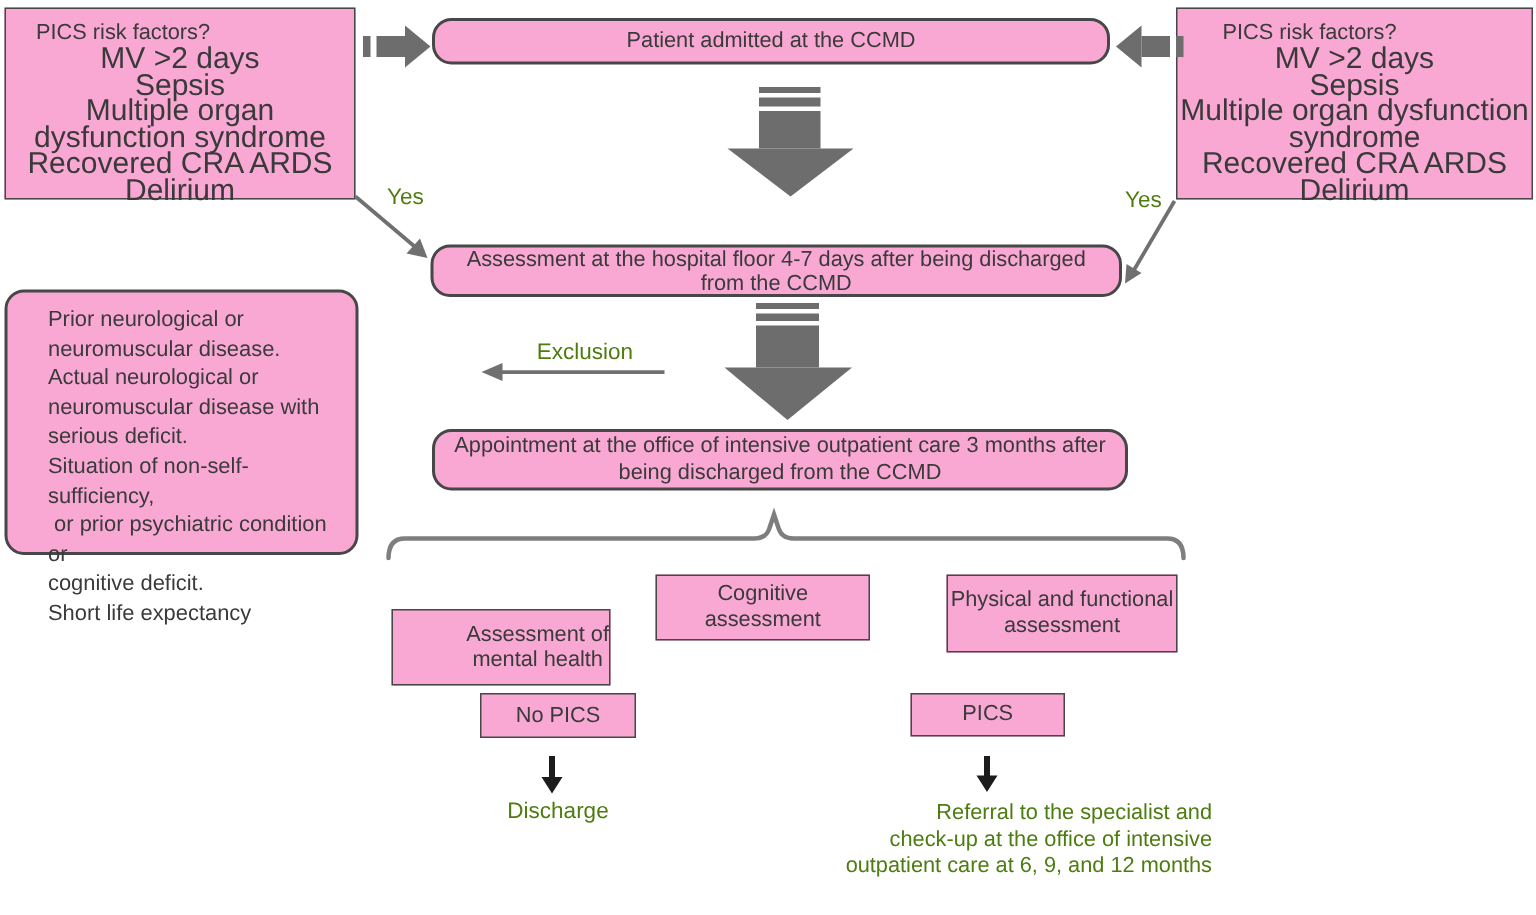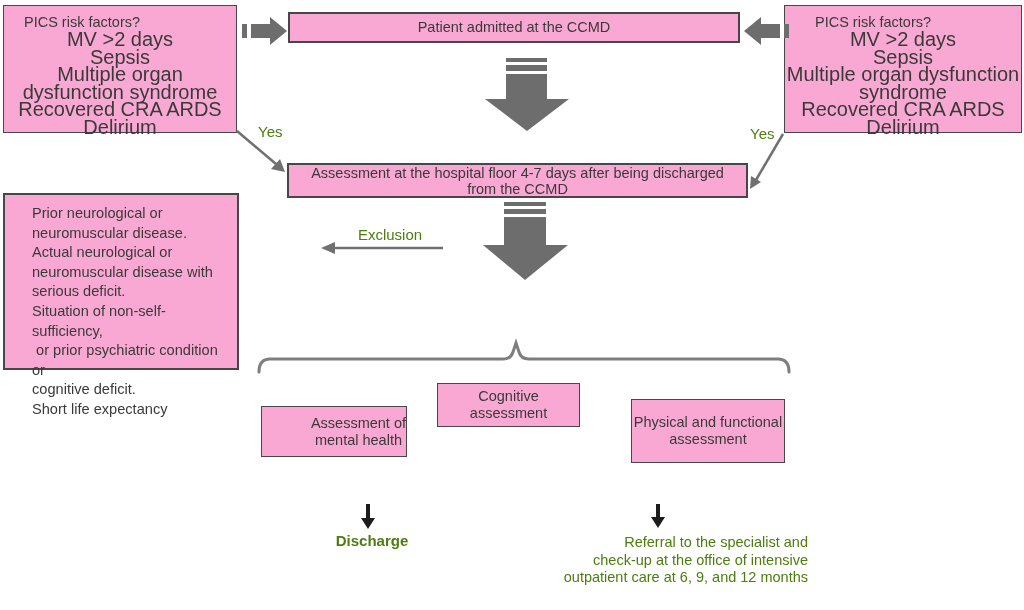--- a/index.html
+++ b/index.html
@@ -2,21 +2,21 @@
 <html><head>
 <meta charset="utf-8">
 <style>
   html,body{margin:0;padding:0;background:#fff;}
   #canvas{
     position:relative;width:1024px;height:610px;background:#ffffff;
     font-family:"Liberation Sans","DejaVu Sans",sans-serif;color:#3a3a3a;
     overflow:hidden;
   }
   .box{position:absolute;background:#f9a8d4;border:1.5px solid #474747;box-sizing:border-box;}
-  .box.thick{border-width:2px;}
+  .box.thick{border-width:2px;border-radius:13px;}
   .center-flex{display:flex;flex-direction:column;align-items:center;justify-content:center;text-align:center;}
   .multiline{white-space:pre-line;}
   .txt{font-size:14.5px;line-height:17px;}
   .risk-title{font-size:14.5px;line-height:17px;text-align:left;}
   .risk-items{font-size:20px;line-height:17.5px;text-align:center;white-space:pre-line;}
   .label{position:absolute;font-size:15px;color:#4d7c0f;}
   #svg-overlay{position:absolute;left:0;top:0;width:1024px;height:610px;pointer-events:none;}
   .crit{font-size:14.6px;line-height:19.6px;text-align:left;white-space:pre-line;}
 </style>
 </head>
@@ -61,36 +61,46 @@
 neuromuscular disease with
 serious deficit.
 Situation of non-self-sufficiency,
 &nbsp;or prior psychiatric condition or
 cognitive deficit.
 Short life expectancy</div>
   </div>
 
   <div class="label" style="left:340px;top:226px;width:100px;text-align:center;">Exclusion</div>
 
+  <div class="box thick center-flex" style="left:288px;top:286px;width:464px;height:41px;">
+    <div class="txt multiline" style="line-height:17.5px;">Appointment at the office of intensive outpatient care 3 months after
+being discharged from the CCMD</div>
+  </div>
 
   <div class="box center-flex" style="left:261px;top:406px;width:146px;height:51px;align-items:flex-end;">
     <div class="txt multiline">Assessment of
 mental health</div>
   </div>
   <div class="box center-flex" style="left:437px;top:383px;width:143px;height:44px;">
     <div class="txt multiline">Cognitive
 assessment</div>
   </div>
-  <div class="box center-flex" style="left:631px;top:383px;width:154px;height:64px;margin-top:16px;">
+  <div class="box center-flex" style="left:631px;top:383px;width:154px;height:52px;">
     <div class="txt multiline">Physical and functional
 assessment</div>
   </div>
 
+  <div class="box center-flex" style="left:320px;top:462px;width:104px;height:30px;">
+    <div class="txt">No PICS</div>
+  </div>
+  <div class="box center-flex" style="left:607px;top:462px;width:103px;height:29px;">
+    <div class="txt">PICS</div>
+  </div>
 
-  <div class="label" style="left:320px;top:532px;width:104px;text-align:center;font-weight:bold;">Discharge</div>
+  <div class="label" style="left:320px;top:532px;width:104px;text-align:center;">Discharge</div>
   <div class="label multiline" style="left:508px;top:534px;width:300px;text-align:right;font-size:14.5px;line-height:17.5px;">Referral to the specialist and
 check-up at the office of intensive
 outpatient care at 6, 9, and 12 months</div>
 
   <svg id="svg-overlay" viewBox="0 0 1024 610">
 
     <g fill="#6d6d6d">
       <rect x="242" y="24" width="5" height="14"></rect>
       <rect x="251" y="24" width="19" height="14"></rect>
       <polygon points="270,17 287,31 270,45"></polygon>

